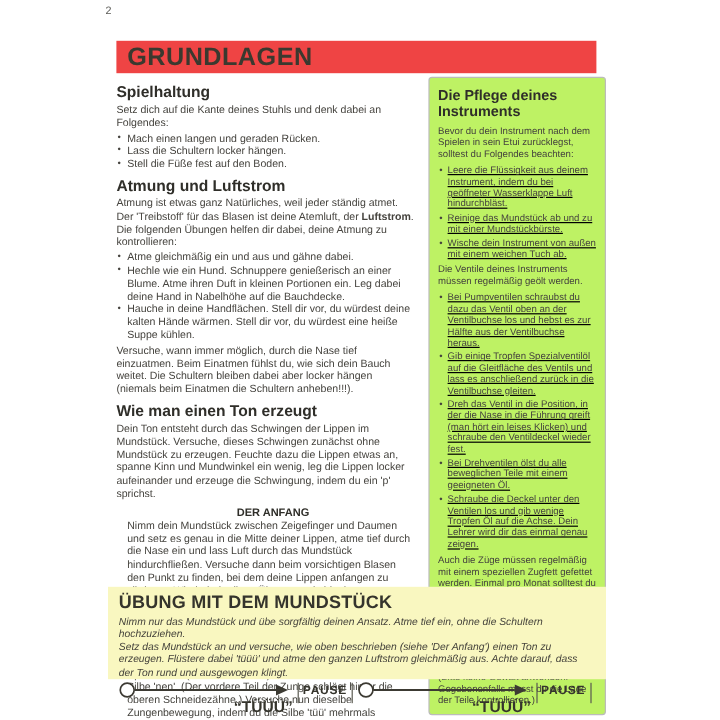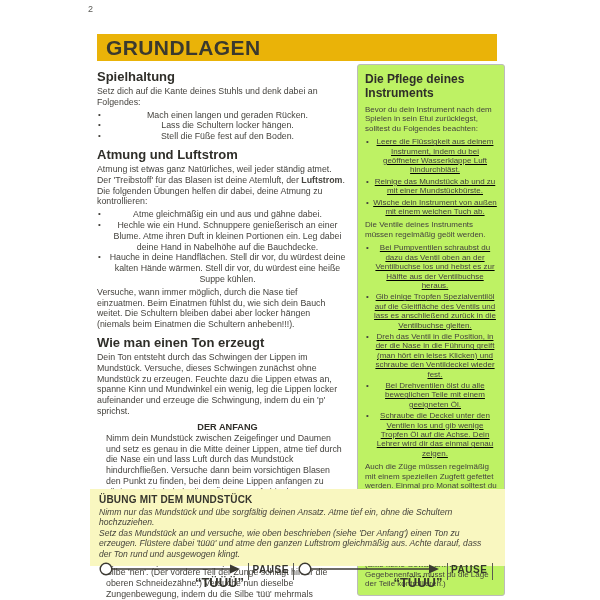--- a/index.html
+++ b/index.html
@@ -3,47 +3,47 @@
 <meta charset="utf-8">
 <style>
   html,body { margin:0; padding:0; background:#ffffff; }
   .page {
     position:relative; width:600px; height:600px; background:#ffffff;
     font-family:"Liberation Sans", sans-serif; overflow:hidden;
   }
   .page-number { position:absolute; left:88px; top:4px; font-size:9px; color:#5a5a56; }
   .banner {
     position:absolute; left:97px; top:34px; width:400px; height:27px;
-    background:#eab308; display:flex; align-items:center; box-sizing:border-box; padding-left:9px;
+    background:#ef4444; display:flex; align-items:center; box-sizing:border-box; padding-left:9px;
   }
   .banner-title { font-size:21px; font-weight:800; color:#3a392f; letter-spacing:0.4px; }
   .content { position:absolute; left:97px; top:64px; width:408px; display:flex; gap:8px; }
   .main-col { width:252px; }
   .section-title { font-size:13px; font-weight:800; color:#2f2e29; margin:5px 0 2px 0; }
   .main-col .body, .main-col li { font-size:8.8px; line-height:10.8px; color:#45433e; }
   .body { margin:0 4px 2px 0; }
-  ul.bullets { list-style:none; margin:0 0 2px 0; padding:0;text-align:center; }
+  ul.bullets { list-style:none; margin:0 0 2px 0; padding:0; }
   ul.bullets li { position:relative; padding-left:9px; }
   ul.bullets li::before { content:"•"; position:absolute; left:1px; top:0; font-size:8px; color:#45433e; }
   .subsection { margin-left:9px; }
   .sub-title { font-size:9.2px; font-weight:800; color:#2f2e29; margin:5px 0 1px 0;text-align:center; }
   .sidebar {
     width:148px; box-sizing:border-box; border:1px solid #bcbcba; border-radius:3px;
     background:#bef264; padding:7px 7px 6px 7px; align-self:flex-start;
   }
   .sidebar-title { font-size:12px; font-weight:800; line-height:13.5px; color:#2f2e29; margin:1px 0 5px 0; }
   .sidebar .body, .sidebar li { font-size:8px; line-height:9.4px; color:#45433e; }
   .sidebar .body { margin:0 0 4px 0; }
   .sidebar ul.bullets { margin:0 0 4px 0;text-decoration:underline; }
   .sidebar ul.bullets li { margin-bottom:2px; padding-left:8px; }
   .exercise {
     position:absolute; left:90px; top:489px; width:415px; height:77px;
     background:#f9f7c0; box-sizing:border-box; padding:5px 9px 4px 9px;
   }
-  .exercise-title { font-size:10px; font-weight:800; color:#35342c; margin:0 0 2px 0; letter-spacing:0.2px; }
+  .exercise-title { font-size:15px; font-weight:800; color:#35342c; margin:0 0 2px 0; letter-spacing:0.2px; }
   .exercise .body { font-size:8.6px; line-height:10.4px; color:#46443c; margin:0;font-style:italic; }
   .diagram { display:flex; align-items:flex-start; margin-top:3px; }
   .tone-unit { flex:1.5; display:flex; flex-direction:column; }
   .tone-label { font-size:13px; font-weight:800; color:#35342c; margin-left:2px; margin-top:-1px;text-align:right; }
   .bar-divider { width:1px; height:17px; background:#5a5a52; margin:1px 4px 0 4px; }
   .pause { flex:1; text-align:center; font-size:10px; font-weight:800; color:#35342c; letter-spacing:0.6px; margin-top:2px; }
 </style>
 </head>
 <body>
 

